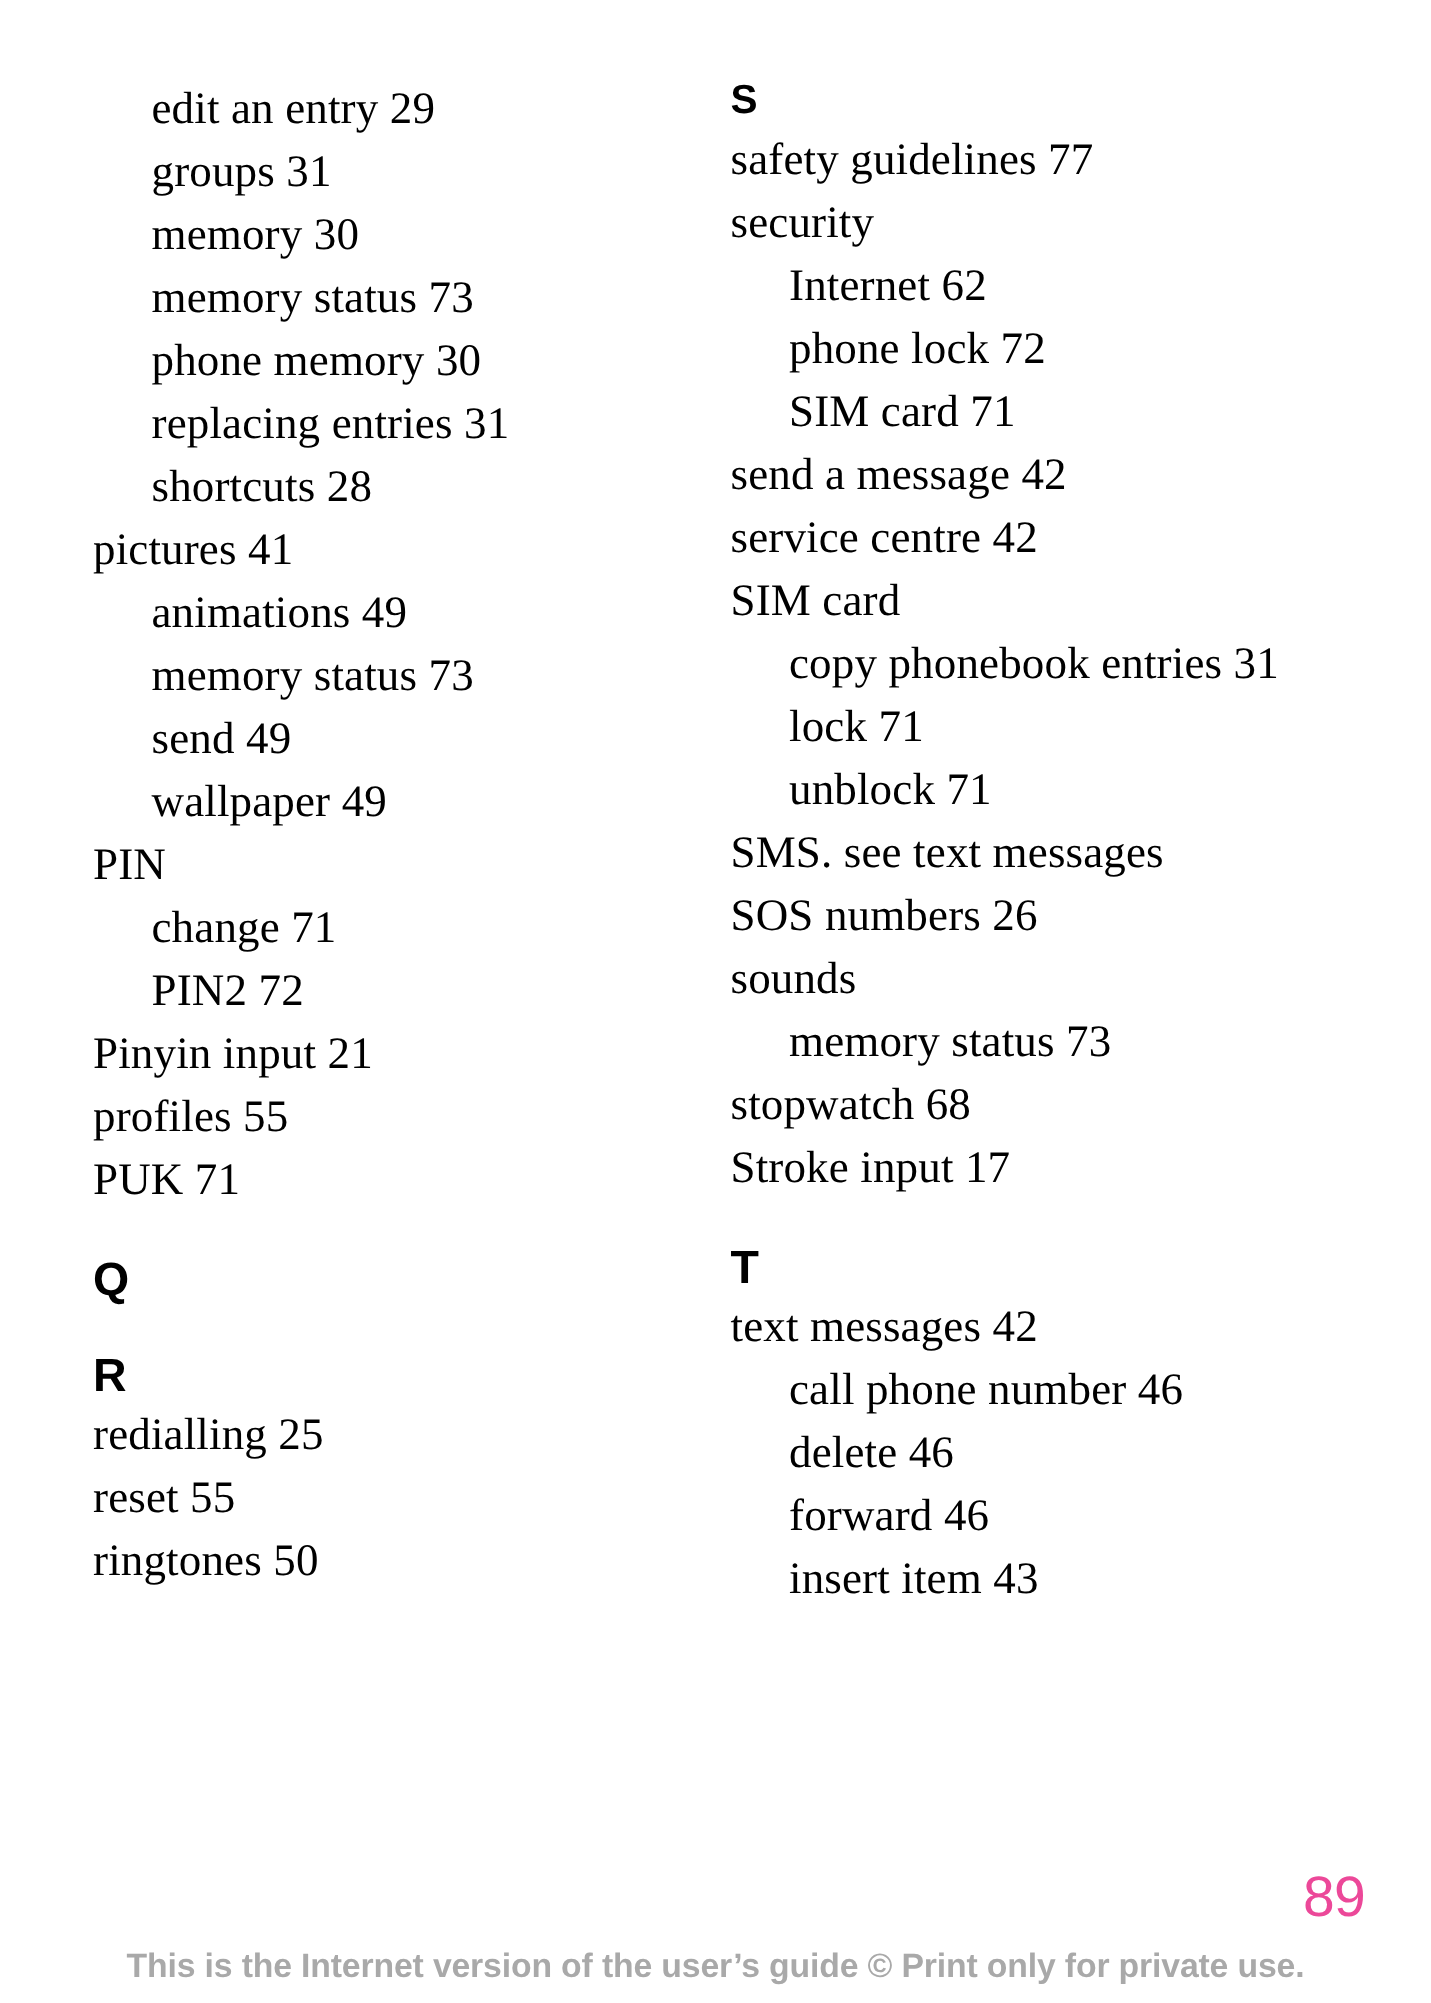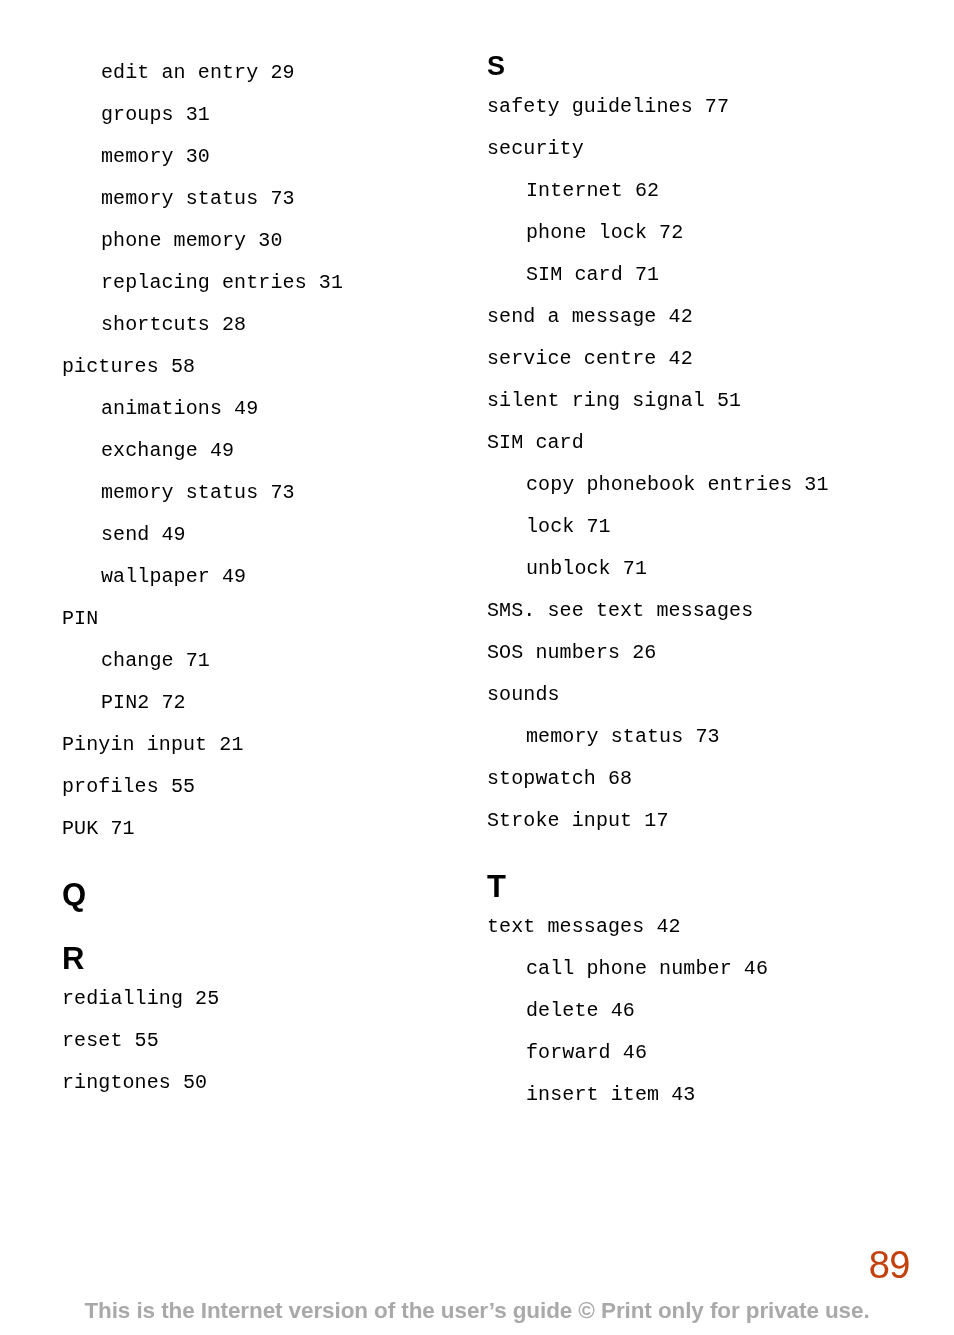--- a/index.html
+++ b/index.html
@@ -28,23 +28,23 @@
     align-items: flex-start;
   }
   .col {
     box-sizing: border-box;
   }
   .col-left  { width: 447px; padding-left: 62px; }
   .col-right { width: 507px; padding-left: 40px; }
 
   
   .entry {
-    font-size: 20px;
+    font-size: 30px;
     line-height: 42px;
-    font-family: Liberation Mono, monospace;
+    font-family: Liberation Serif, serif;
     white-space: nowrap;
     letter-spacing: 0.1px;
   }
   .entry.lvl1 { padding-left: 0; }
   .entry.lvl2 { padding-left: 39px; }
 
   
   .letter-head {
     font-family: "Liberation Sans", "DejaVu Sans", sans-serif;
     font-weight: bold;
@@ -66,21 +66,21 @@
 
   
   .page-number {
     position: absolute;
     right: 44px;
     top: 1245px;
     font-family: "Liberation Sans", "DejaVu Sans", sans-serif;
     font-size: 38px;
     line-height: 40px;
     font-weight: normal;
-    color: #c2410c;
+    color: #ec4899;
     letter-spacing: -0.5px;
   }
 
   
   .footer {
     position: absolute;
     left: 0;
     top: 1297px;
     width: 954px;
     text-align: center;
@@ -100,23 +100,22 @@
   <div class="columns">
 
     <div class="col col-left" id="col-left">
         <div class="entry lvl2">edit an entry 29</div>
         <div class="entry lvl2">groups 31</div>
         <div class="entry lvl2">memory 30</div>
         <div class="entry lvl2">memory status 73</div>
         <div class="entry lvl2">phone memory 30</div>
         <div class="entry lvl2">replacing entries 31</div>
         <div class="entry lvl2">shortcuts 28</div>
-        <div class="entry lvl1">pictures 58</div>
+        <div class="entry lvl1">pictures 41</div>
         <div class="entry lvl2">animations 49</div>
-        <div class="entry lvl2">exchange 49</div>
         <div class="entry lvl2">memory status 73</div>
         <div class="entry lvl2">send 49</div>
         <div class="entry lvl2">wallpaper 49</div>
         <div class="entry lvl1">PIN</div>
         <div class="entry lvl2">change 71</div>
         <div class="entry lvl2">PIN2 72</div>
         <div class="entry lvl1">Pinyin input 21</div>
         <div class="entry lvl1">profiles 55</div>
         <div class="entry lvl1">PUK 71</div>
         <div class="letter-head">Q</div>
@@ -128,21 +127,20 @@
 
     <div class="col col-right" id="col-right">
         <div class="letter-head first small-cap">S</div>
         <div class="entry lvl1">safety guidelines 77</div>
         <div class="entry lvl1">security</div>
         <div class="entry lvl2">Internet 62</div>
         <div class="entry lvl2">phone lock 72</div>
         <div class="entry lvl2">SIM card 71</div>
         <div class="entry lvl1">send a message 42</div>
         <div class="entry lvl1">service centre 42</div>
-        <div class="entry lvl1">silent ring signal 51</div>
         <div class="entry lvl1">SIM card</div>
         <div class="entry lvl2">copy phonebook entries 31</div>
         <div class="entry lvl2">lock 71</div>
         <div class="entry lvl2">unblock 71</div>
         <div class="entry lvl1">SMS. see text messages</div>
         <div class="entry lvl1">SOS numbers 26</div>
         <div class="entry lvl1">sounds</div>
         <div class="entry lvl2">memory status 73</div>
         <div class="entry lvl1">stopwatch 68</div>
         <div class="entry lvl1">Stroke input 17</div>

